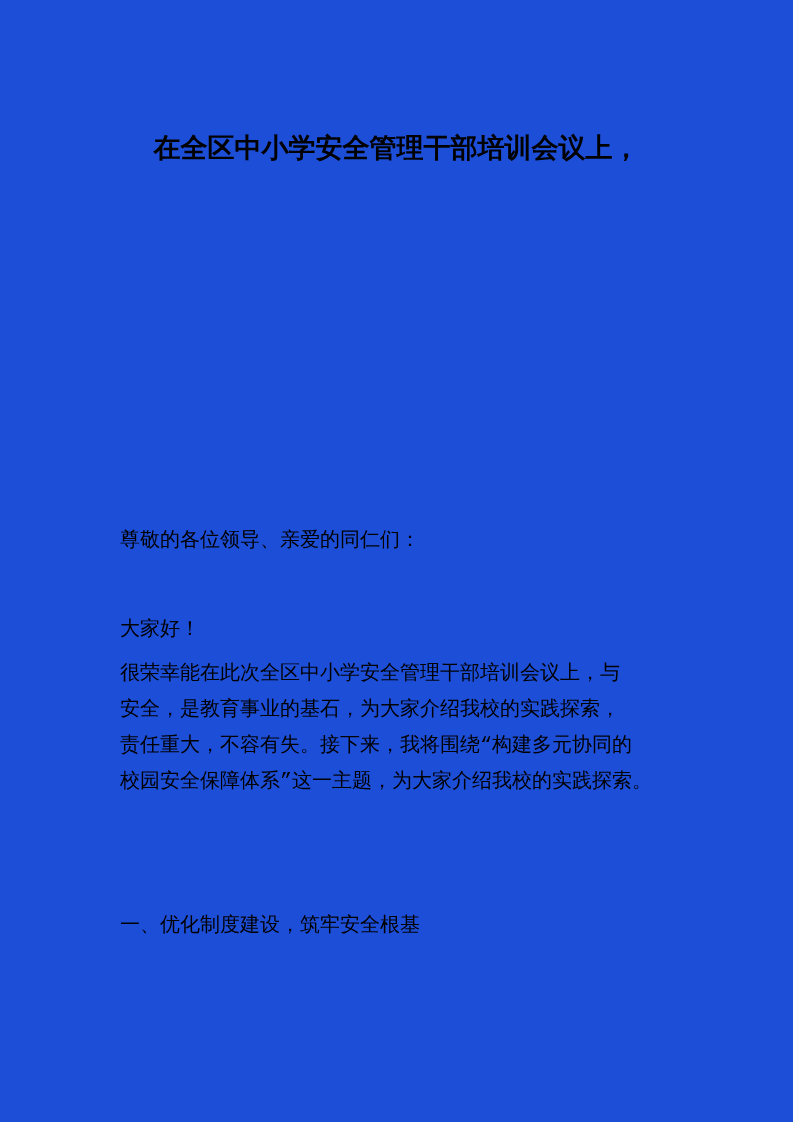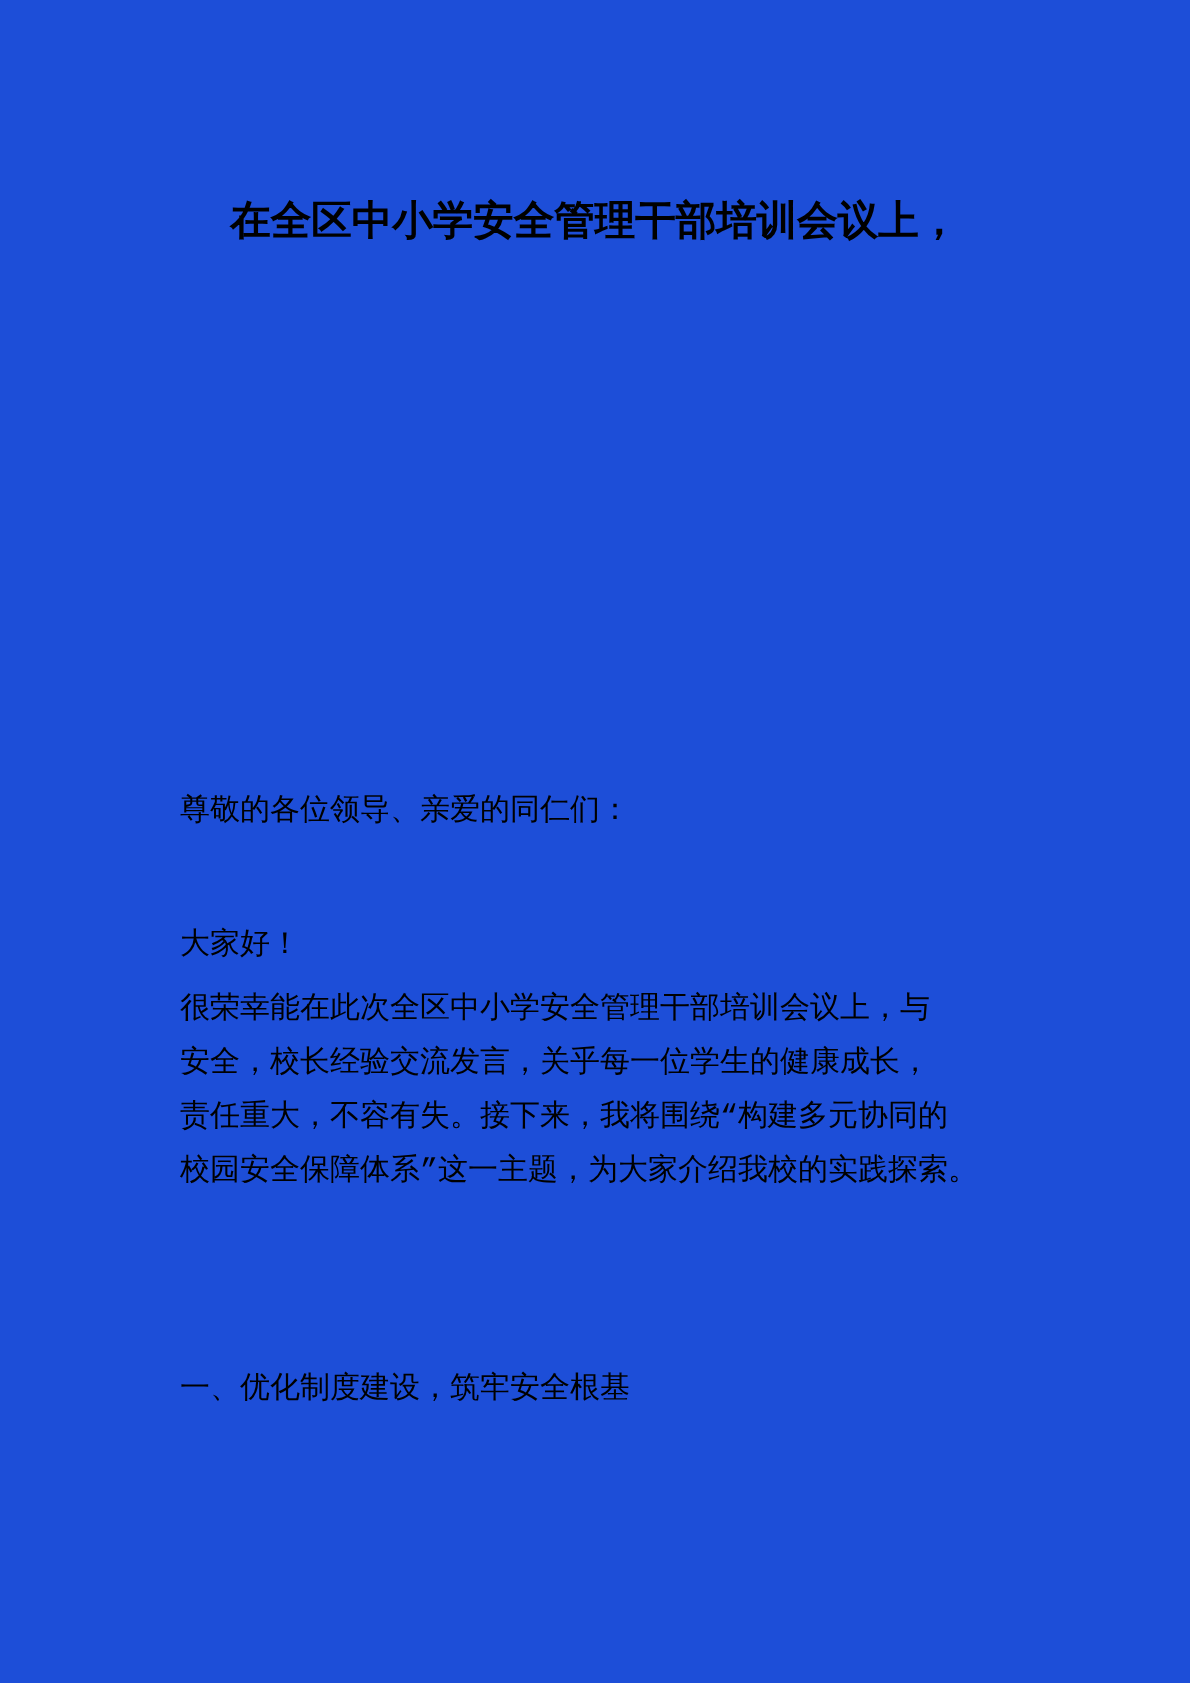--- a/index.html
+++ b/index.html
@@ -44,21 +44,21 @@
       left: 120px;
       width: 565px;
       font-size: 20px;
       line-height: 36px;
       margin: 0;
       white-space: nowrap;
     }
     .salutation { top: 489px; margin-top: 32px; }
     .greeting   { top: 574px; margin-top: 36px; }
     .para       { top: 656px; }
-    .heading1   { top: 906px; }
+    .heading1   { top: 906px; font-family: Liberation Serif, serif; }
     .para .pline {
       display: block;
       height: 36px;
       white-space: nowrap;
       font-family: Liberation Mono, monospace;
     }
   </style>
 </head>
 <body>
 
@@ -67,20 +67,20 @@
   <h1 class="title">
     <span class="tline">在全区中小学安全管理干部培训会议上，</span>
   </h1>
 
   <p class="body-text salutation">尊敬的各位领导、亲爱的同仁们：</p>
 
   <p class="body-text greeting">大家好！</p>
 
   <div class="body-text para">
     <span class="pline">很荣幸能在此次全区中小学安全管理干部培训会议上，与</span>
-    <span class="pline">安全，校长经验交流发言，关乎每一位学生的健康成长，</span>
+    <span class="pline">安全，是教育事业的基石，为大家介绍我校的实践探索，</span>
     <span class="pline">责任重大，不容有失。接下来，我将围绕“构建多元协同的</span>
     <span class="pline">校园安全保障体系”这一主题，为大家介绍我校的实践探索。</span>
   </div>
 
   <p class="body-text heading1">一、优化制度建设，筑牢安全根基</p>
 
 </div>
 
 </body></html>

